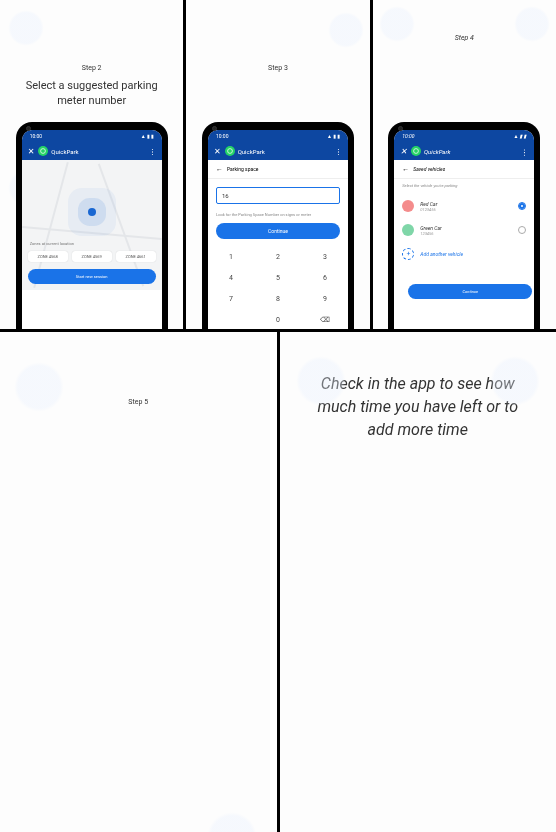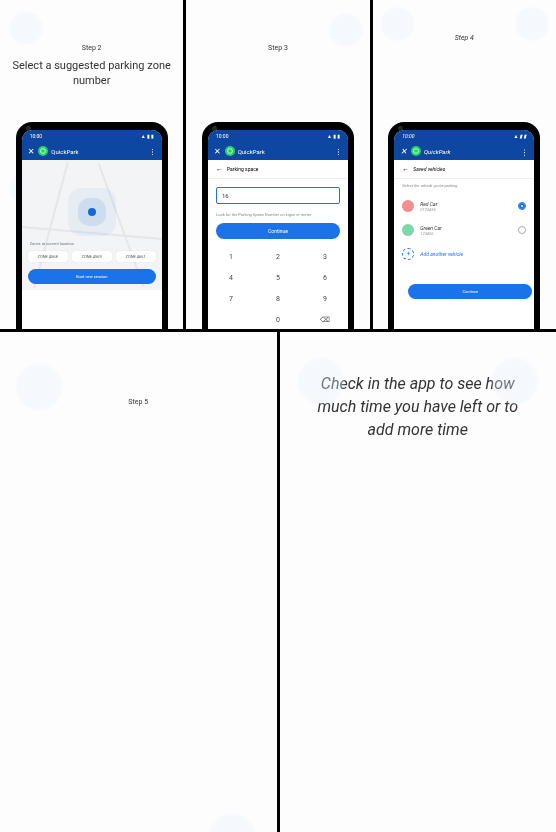--- a/index.html
+++ b/index.html
@@ -2,21 +2,21 @@
 <html><head>
 <meta charset="utf-8">
 <style>
   * { box-sizing: border-box; margin: 0; padding: 0; }
   body { font-family: -apple-system, Roboto, sans-serif; background: #fff; width: 556px; height: 832px; overflow: hidden; }
   .grid-top { display: flex; height: 332px; border-bottom: 3px solid #000; }
   .grid-bottom { display: flex; height: 500px; }
   .cell { flex: 1; border-right: 3px solid #000; position: relative; overflow: hidden; background: #fdfdfd; }
   .cell:last-child { border-right: none; font-style: italic; }
   .bg-blob { position: absolute; width: 36px; height: 36px; background: radial-gradient(circle, #e8f0fe 60%, transparent 70%); border-radius: 50%; opacity: 0.35; pointer-events: none; }
-  .step-label { text-align: center; font-size: 7px; color: #333; margin-top: 44px; }
+  .step-label { text-align: center; font-size: 7px; color: #333; margin-top: 64px; }
   .caption { text-align: center; font-size: 11px; color: #333; padding: 6px 10px; line-height: 1.4; }
   .grid-bottom .caption { font-size: 16px; line-height: 1.45; padding: 10px 30px; }
   .inline-icon { display: inline-flex; width: 14px; height: 14px; border-radius: 50%; background: #e8f0fe; color: #1967d2; align-items: center; justify-content: center; font-size: 9px; vertical-align: -2px; margin-left: 2px; }
   .phone { position: absolute; left: 50%; transform: translateX(-50%); background: #000; border-radius: 16px 16px 0 0; padding: 8px 6px 0 6px; }
   .grid-top .phone { width: 152px; top: 122px; }
   .cell-b .caption { margin-top: 30px; }
   .cell-a .step-label { margin-top: 66px; }
   .screen { background: #fff; border-radius: 10px 10px 0 0; width: 100%; position: relative; overflow: hidden; }
   .grid-top .screen { height: 210px; }
   .statusbar { height: 12px; background: #0d47a1; display: flex; align-items: center; justify-content: space-between; padding: 0 8px; color: #fff; font-size: 5px; }
@@ -53,21 +53,21 @@
 </style>
 </head>
 <body>
 
 <div class="grid-top">
 
   <div class="cell">
     <div class="bg-blob" style="left:8px;top:10px"></div>
     <div class="bg-blob" style="left:8px;top:170px"></div>
     <div class="step-label">Step 2</div>
-    <div class="caption">Select a suggested parking zone number</div>
+    <div class="caption">Select a suggested parking meter number</div>
     <div class="phone">
       <div class="camhole"></div>
       <div class="screen">
         <div class="statusbar">
             <span>10:00</span>
             <span>▲ ▮ ▮</span>
           </div>
         <div class="appbar">
           <span class="x">✕</span>
           <span class="logo">

